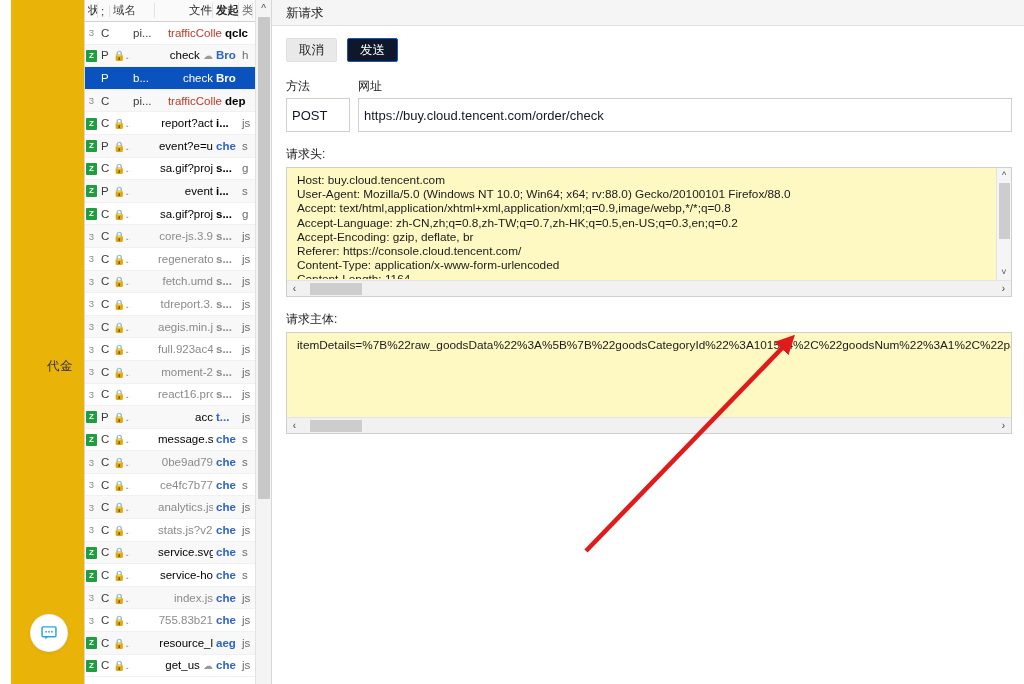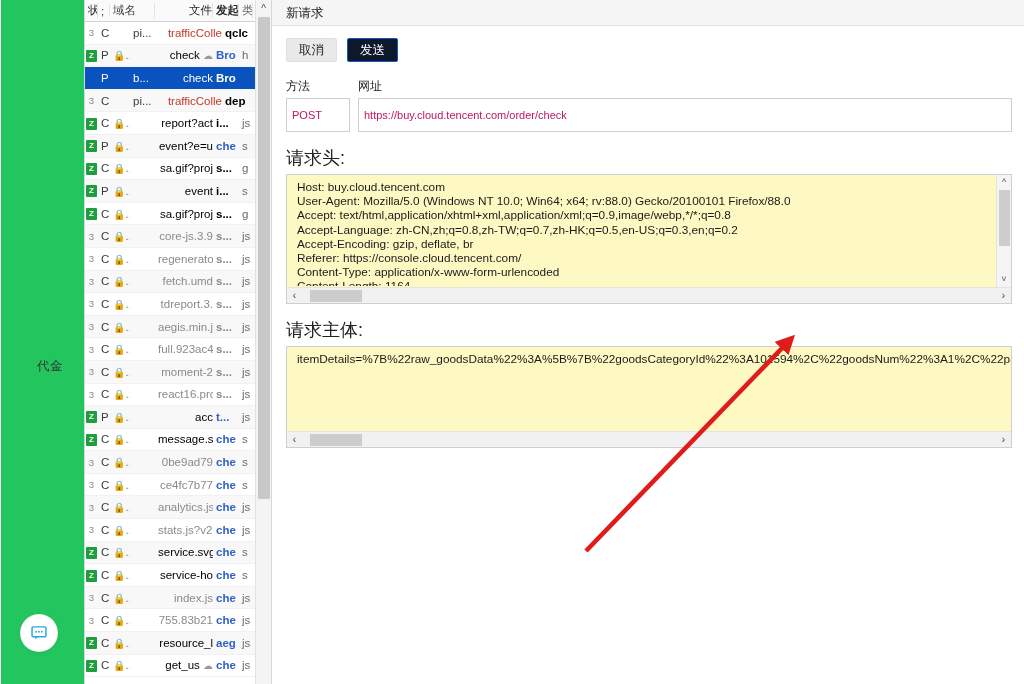--- a/index.html
+++ b/index.html
@@ -9,22 +9,22 @@
     overflow: hidden;
     background: #ffffff;
     font-family: "Liberation Sans", "DejaVu Sans", sans-serif;
     font-size: 12px;
     color: #000;
   }
   #root { position: relative; width: 1024px; height: 684px; }
 
   
   .page-left {
-    position: absolute; left: 1px; top: 0; width: 84px; height: 684px;
-    background: #22c55e;
+    position: absolute; left: 11px; top: 0; width: 84px; height: 684px;
+    background: #eab308;
   }
   .page-left-label {
     position: absolute; left: 36px; top: 358px;
     font-size: 12.5px; color: #333; letter-spacing: .5px;
   }
   .chat-fab {
     position: absolute; left: 20px; top: 615px;
     width: 36px; height: 36px; border-radius: 50%;
     background: #ffffff;
     box-shadow: 0 0 0 1px #f0f0f0, 0 1px 4px rgba(0,0,0,.10);
@@ -109,27 +109,27 @@
   }
   .btn.cancel { background: #e9e9e9; border: 1px solid #e0e0e0; color: #1b1b1b; }
   .btn.send   { background: #0f172a; border: 1px solid #1256c4; color: #fff; }
 
   .field-labels { display: flex; font-size: 12px; color: #222; margin-bottom: 3px; }
   .lbl-method { width: 72px; }
   .lbl-url { }
   .inputs-row { display: flex; gap: 8px; margin-bottom: 14px; }
   .inp {
     height: 21px; line-height: 19px; padding: 16px 5px;
-    border: 1px solid #cfcfcf; background: #fff; font-size: 11px; color: #be185d;
+    border: 1px solid #cfcfcf; background: #fff; font-size: 13px; color: #0f172a;
     font-family: "Liberation Sans", sans-serif;
   }
   .inp.method { width: 64px; }
   .inp.url { flex: 1; }
 
-  .sec-label { font-size: 18px; color: #222; margin-bottom: 4px; }
+  .sec-label { font-size: 12px; color: #222; margin-bottom: 4px; }
 
   .txtbox {
     position: relative; border: 1px solid #cfcfcf; background: #fef9c3;
   }
   .txtbox .content {
     padding: 5px 6px 4px 10px; overflow: hidden;
     font-size: 11.8px; line-height: 14.2px; color: #1a1a1a;
     white-space: pre; font-family: "Liberation Sans", sans-serif;
   }
   .txtbox.headers { height: 130px; margin-bottom: 14px; }

